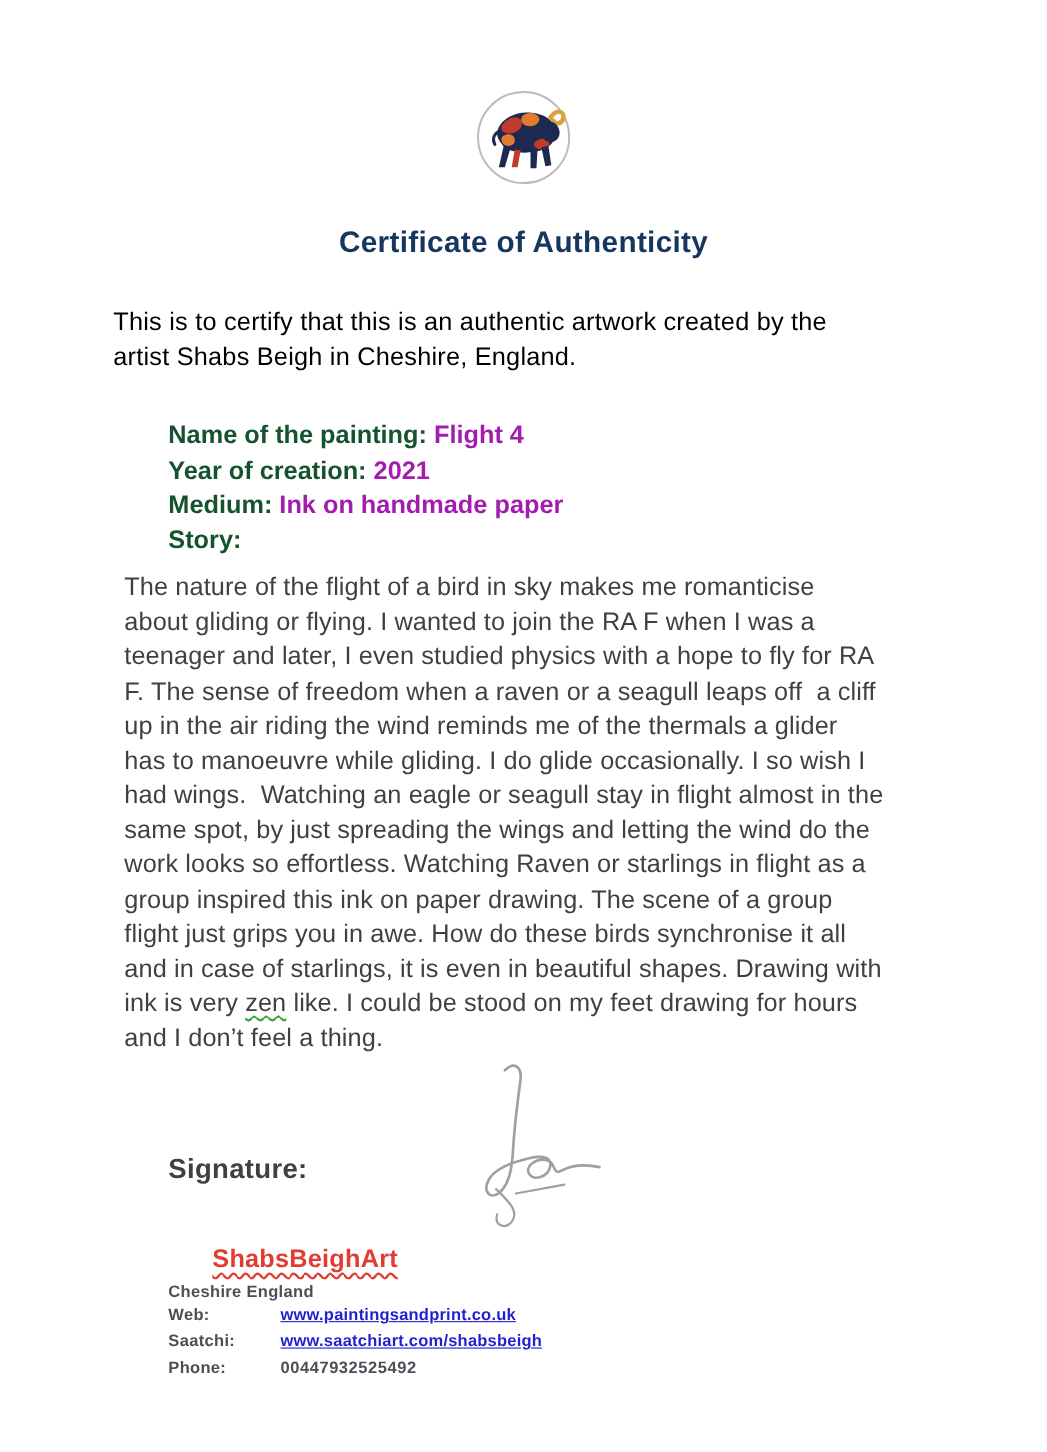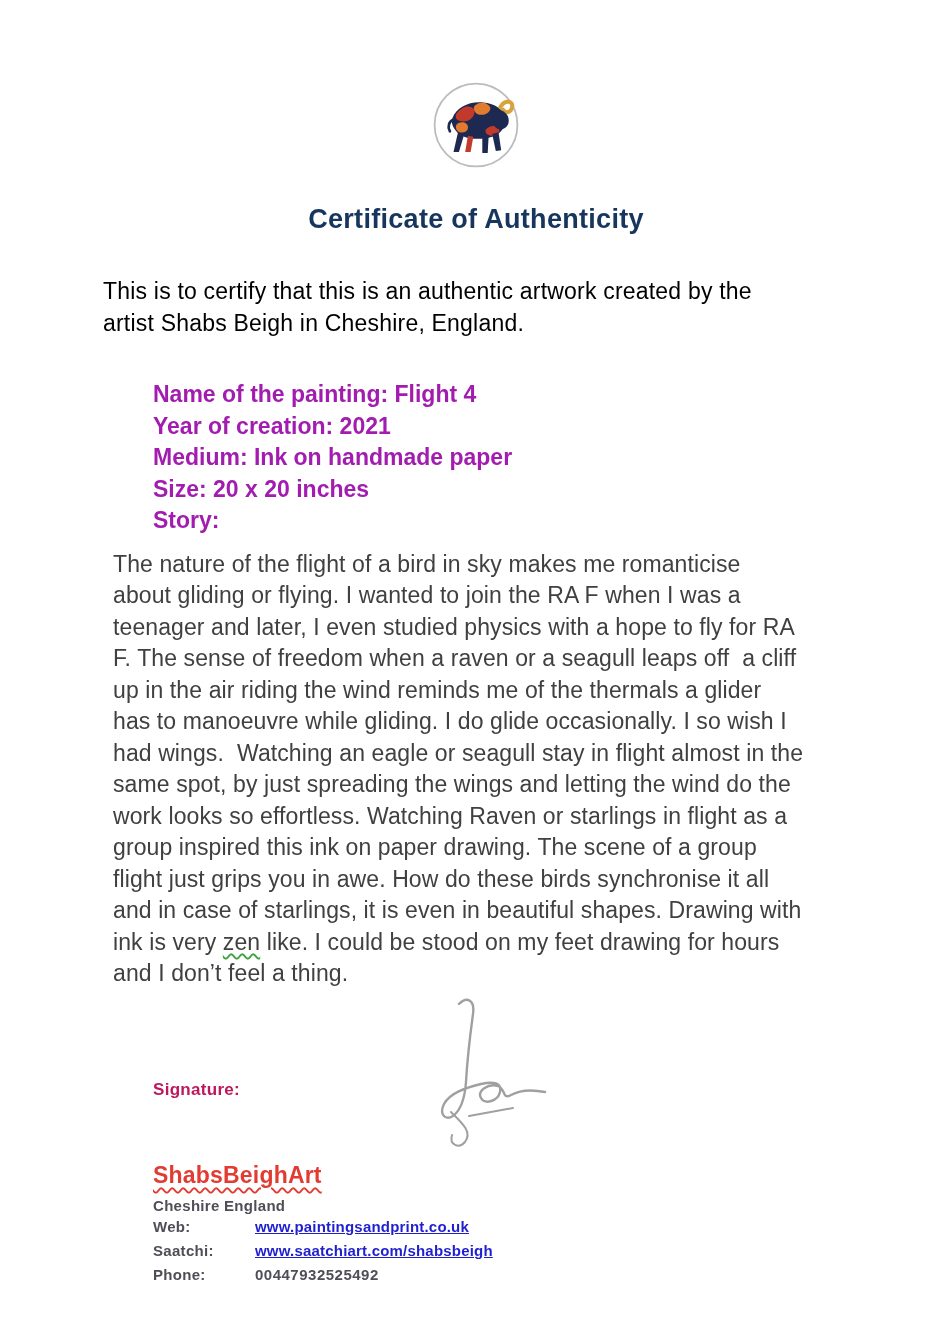--- a/index.html
+++ b/index.html
@@ -14,39 +14,40 @@
   .title {
     text-align:center; margin-top:30px;
     font-size:27px; font-weight:bold; color:#17365d; letter-spacing:0.3px;
   }
   .intro {
     margin:40px 88px 0 41px;
     font-size:23px; line-height:1.40; color:#000000; letter-spacing:0.2px;
   }
   .details { margin:40px 88px 0 91px; font-size:23px; line-height:1.37; }
   .detail-row { white-space:pre-wrap; }
-  .detail-label { color:#a21caf; font-weight:bold; }
+  .detail-label { color:#14532d; font-weight:bold; }
   .detail-value { color:#a21caf; font-weight:bold; }
   .story {
     margin:12px 86px 0 51px;
     font-size:23px; line-height:1.37; color:#404040;
     white-space:pre-wrap; letter-spacing:0.1px;
   }
   .zen { text-decoration:underline wavy #3fa13f 1.5px; text-underline-offset:3px; }
   .sig-row { margin:46px 88px 0 91px; position:relative; height:126px; }
   .sig-label {
     position:absolute; left:0; top:44px;
-    font-size:17px; font-weight:bold; color:#be185d; letter-spacing:0.3px;
+    font-size:25px; font-weight:bold; color:#404040; letter-spacing:0.3px;
   }
   .sig-scrawl { position:absolute; left:228px; top:-42px; width:180px; height:165px; }
   .footer { margin:0 88px 0 91px; }
   .brand {
     display:inline-block; font-size:23px; font-weight:bold; color:#e23b32;
     text-decoration:underline wavy #e23b32 1.5px; text-underline-offset:4px;
     letter-spacing:0.2px;
+    margin-left:40px;
   }
   .location { margin-top:8px; font-size:15px; font-weight:bold; color:#4e4e57; letter-spacing:0.3px; }
   .contact { margin-top:4px; }
   .contact-row { display:flex; align-items:baseline; height:24px; }
   .contact-label { width:102px; font-size:15px; font-weight:bold; color:#4e4e57; letter-spacing:0.3px; }
   .contact-link { font-size:15px; font-weight:bold; color:#1f1fd0; text-decoration:underline; letter-spacing:0.2px; cursor:pointer; }
   .contact-plain { font-size:15px; font-weight:bold; color:#4e4e57; letter-spacing:0.5px; }
 </style>
 </head>
 <body>
@@ -78,21 +79,20 @@
   </div>
 
   <h1 class="title">Certificate of Authenticity</h1>
 
   <p class="intro">This is to certify that this is an authentic artwork created by the artist Shabs Beigh in Cheshire, England.</p>
 
   <div class="details">
     <div class="detail-row"><span class="detail-label">Name of the painting:</span><span class="detail-value"> Flight 4</span></div>
     <div class="detail-row"><span class="detail-label">Year of creation:</span><span class="detail-value"> 2021</span></div>
     <div class="detail-row"><span class="detail-label">Medium:</span><span class="detail-value"> Ink on handmade paper</span></div>
-    <div class="detail-row"><span class="detail-label">Size:</span><span class="detail-value"> 20 x 20 inches</span></div>
     <div class="detail-row"><span class="detail-label">Story:</span><span class="detail-value"></span></div>
   </div>
 
   <p class="story"><span>The nature of the flight of a bird in sky makes me romanticise about gliding or flying. I wanted to join the RA F when I was a teenager and later, I even studied physics with a hope to fly for RA F. The sense of freedom when a raven or a seagull leaps off  a cliff  up in the air riding the wind reminds me of the thermals a glider has to manoeuvre while gliding. I do glide occasionally. I so wish I had wings.  Watching an eagle or seagull stay in flight almost in the same spot, by just spreading the wings and letting the wind do the work looks so effortless. Watching Raven or starlings in flight as a group inspired this ink on paper drawing. The scene of a group flight just grips you in awe. How do these birds synchronise it all and in case of starlings, it is even in beautiful shapes. Drawing with ink is very </span><span class="zen">zen</span><span> like. I could be stood on my feet drawing for hours and I don’t feel a thing.</span></p>
 
   <div class="sig-row">
     <span class="sig-label">Signature:</span>
     <svg class="sig-scrawl" viewBox="0 0 180 165" aria-hidden="true">
       <path d="M78,10 C86,2 94,6 92,20 C89,42 86,70 85,88 C84,102 80,116 72,122 C64,127 58,120 63,110 C69,99 84,94 100,90 C113,87 121,89 119,98 C117,107 104,111 100,104 C96,97 107,89 117,92 C125,95 121,106 130,101 C139,96 149,95 164,98" fill="none" stroke="#a0a0a0" stroke-width="2.4" stroke-linecap="round" stroke-linejoin="round"></path>
       <path d="M70,118 C80,128 92,138 84,148 C78,155 68,151 71,141" fill="none" stroke="#a0a0a0" stroke-width="2" stroke-linecap="round"></path>

